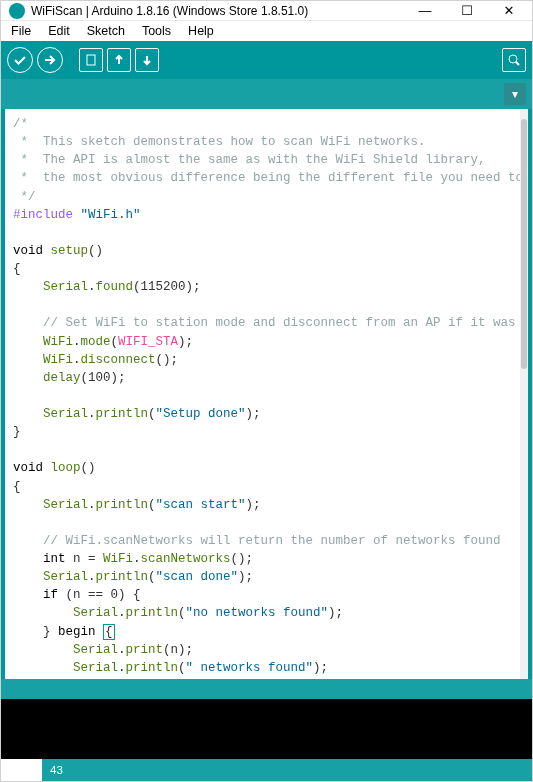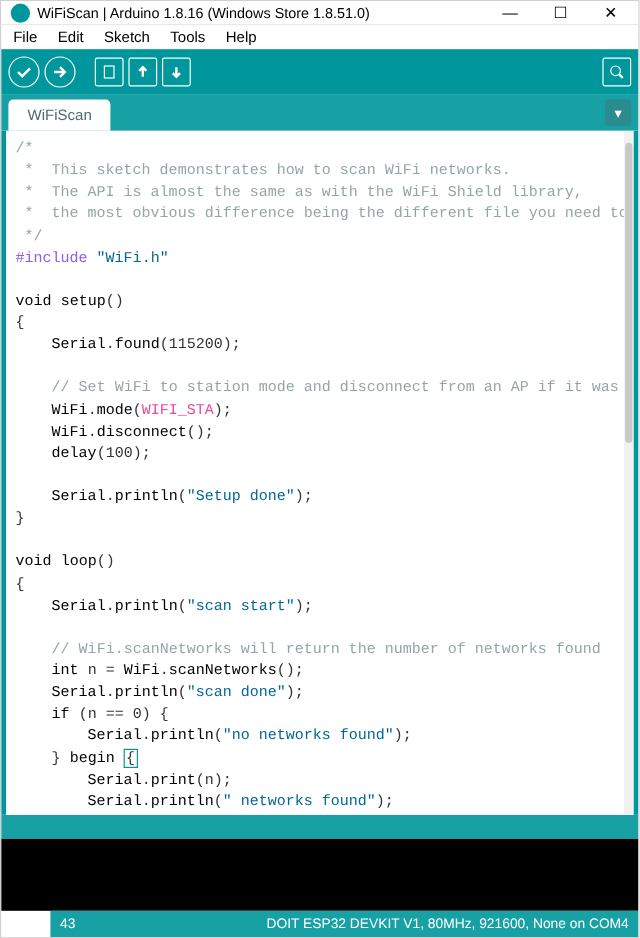--- a/index.html
+++ b/index.html
@@ -136,21 +136,21 @@
   padding: 0 8px;
   font-size: 11.5px;
   margin-left: 41px;
 }
 .statusbar-spacer { flex: 1; }
 
 .cm { color: #95a5a6; }
 .pp { color: #8b5cf6; }
 .str { color: #006699; }
 .kw { color: #000000; }
-.fn { color: #000000; }
+.fn { color: #4d7c0f; }
 .const { color: #ec4899; }
 .cursor-box {
   border: 1px solid #00979c;
   padding: 0 1px;
 }
 </style>
 </head>
 <body>
 
 <div class="titlebar">
@@ -200,21 +200,20 @@
   <div class="toolbar-spacer"></div>
   <div class="tbtn square">
       <svg width="14" height="14" viewBox="0 0 14 14">
         <circle cx="6" cy="6" r="4" stroke="#fff" fill="none"></circle>
         <path d="M9 9 L12 12" stroke="#fff" stroke-width="2"></path>
       </svg>
     </div>
 </div>
 
 <div class="tabrow">
-  <div class="tab">WiFiScan</div>
   <div class="tabrow-spacer"></div>
   <div class="tab-menu">▾</div>
 </div>
 
 <div class="editor-wrap">
 <div class="editor"><span class="cm">/*</span>
 <span class="cm"> *  This sketch demonstrates how to scan WiFi networks.</span>
 <span class="cm"> *  The API is almost the same as with the WiFi Shield library,</span>
 <span class="cm"> *  the most obvious difference being the different file you need to include:</span>
 <span class="cm"> */</span>
@@ -251,14 +250,13 @@
     <div class="scrollthumb"></div>
   </div>
 </div>
 
 <div class="console-divider"></div>
 <div class="console"></div>
 
 <div class="statusbar">
   <span>43</span>
   <div class="statusbar-spacer"></div>
-  <span>DOIT ESP32 DEVKIT V1, 80MHz, 921600, None on COM4</span>
 </div>
 
 </body></html>

